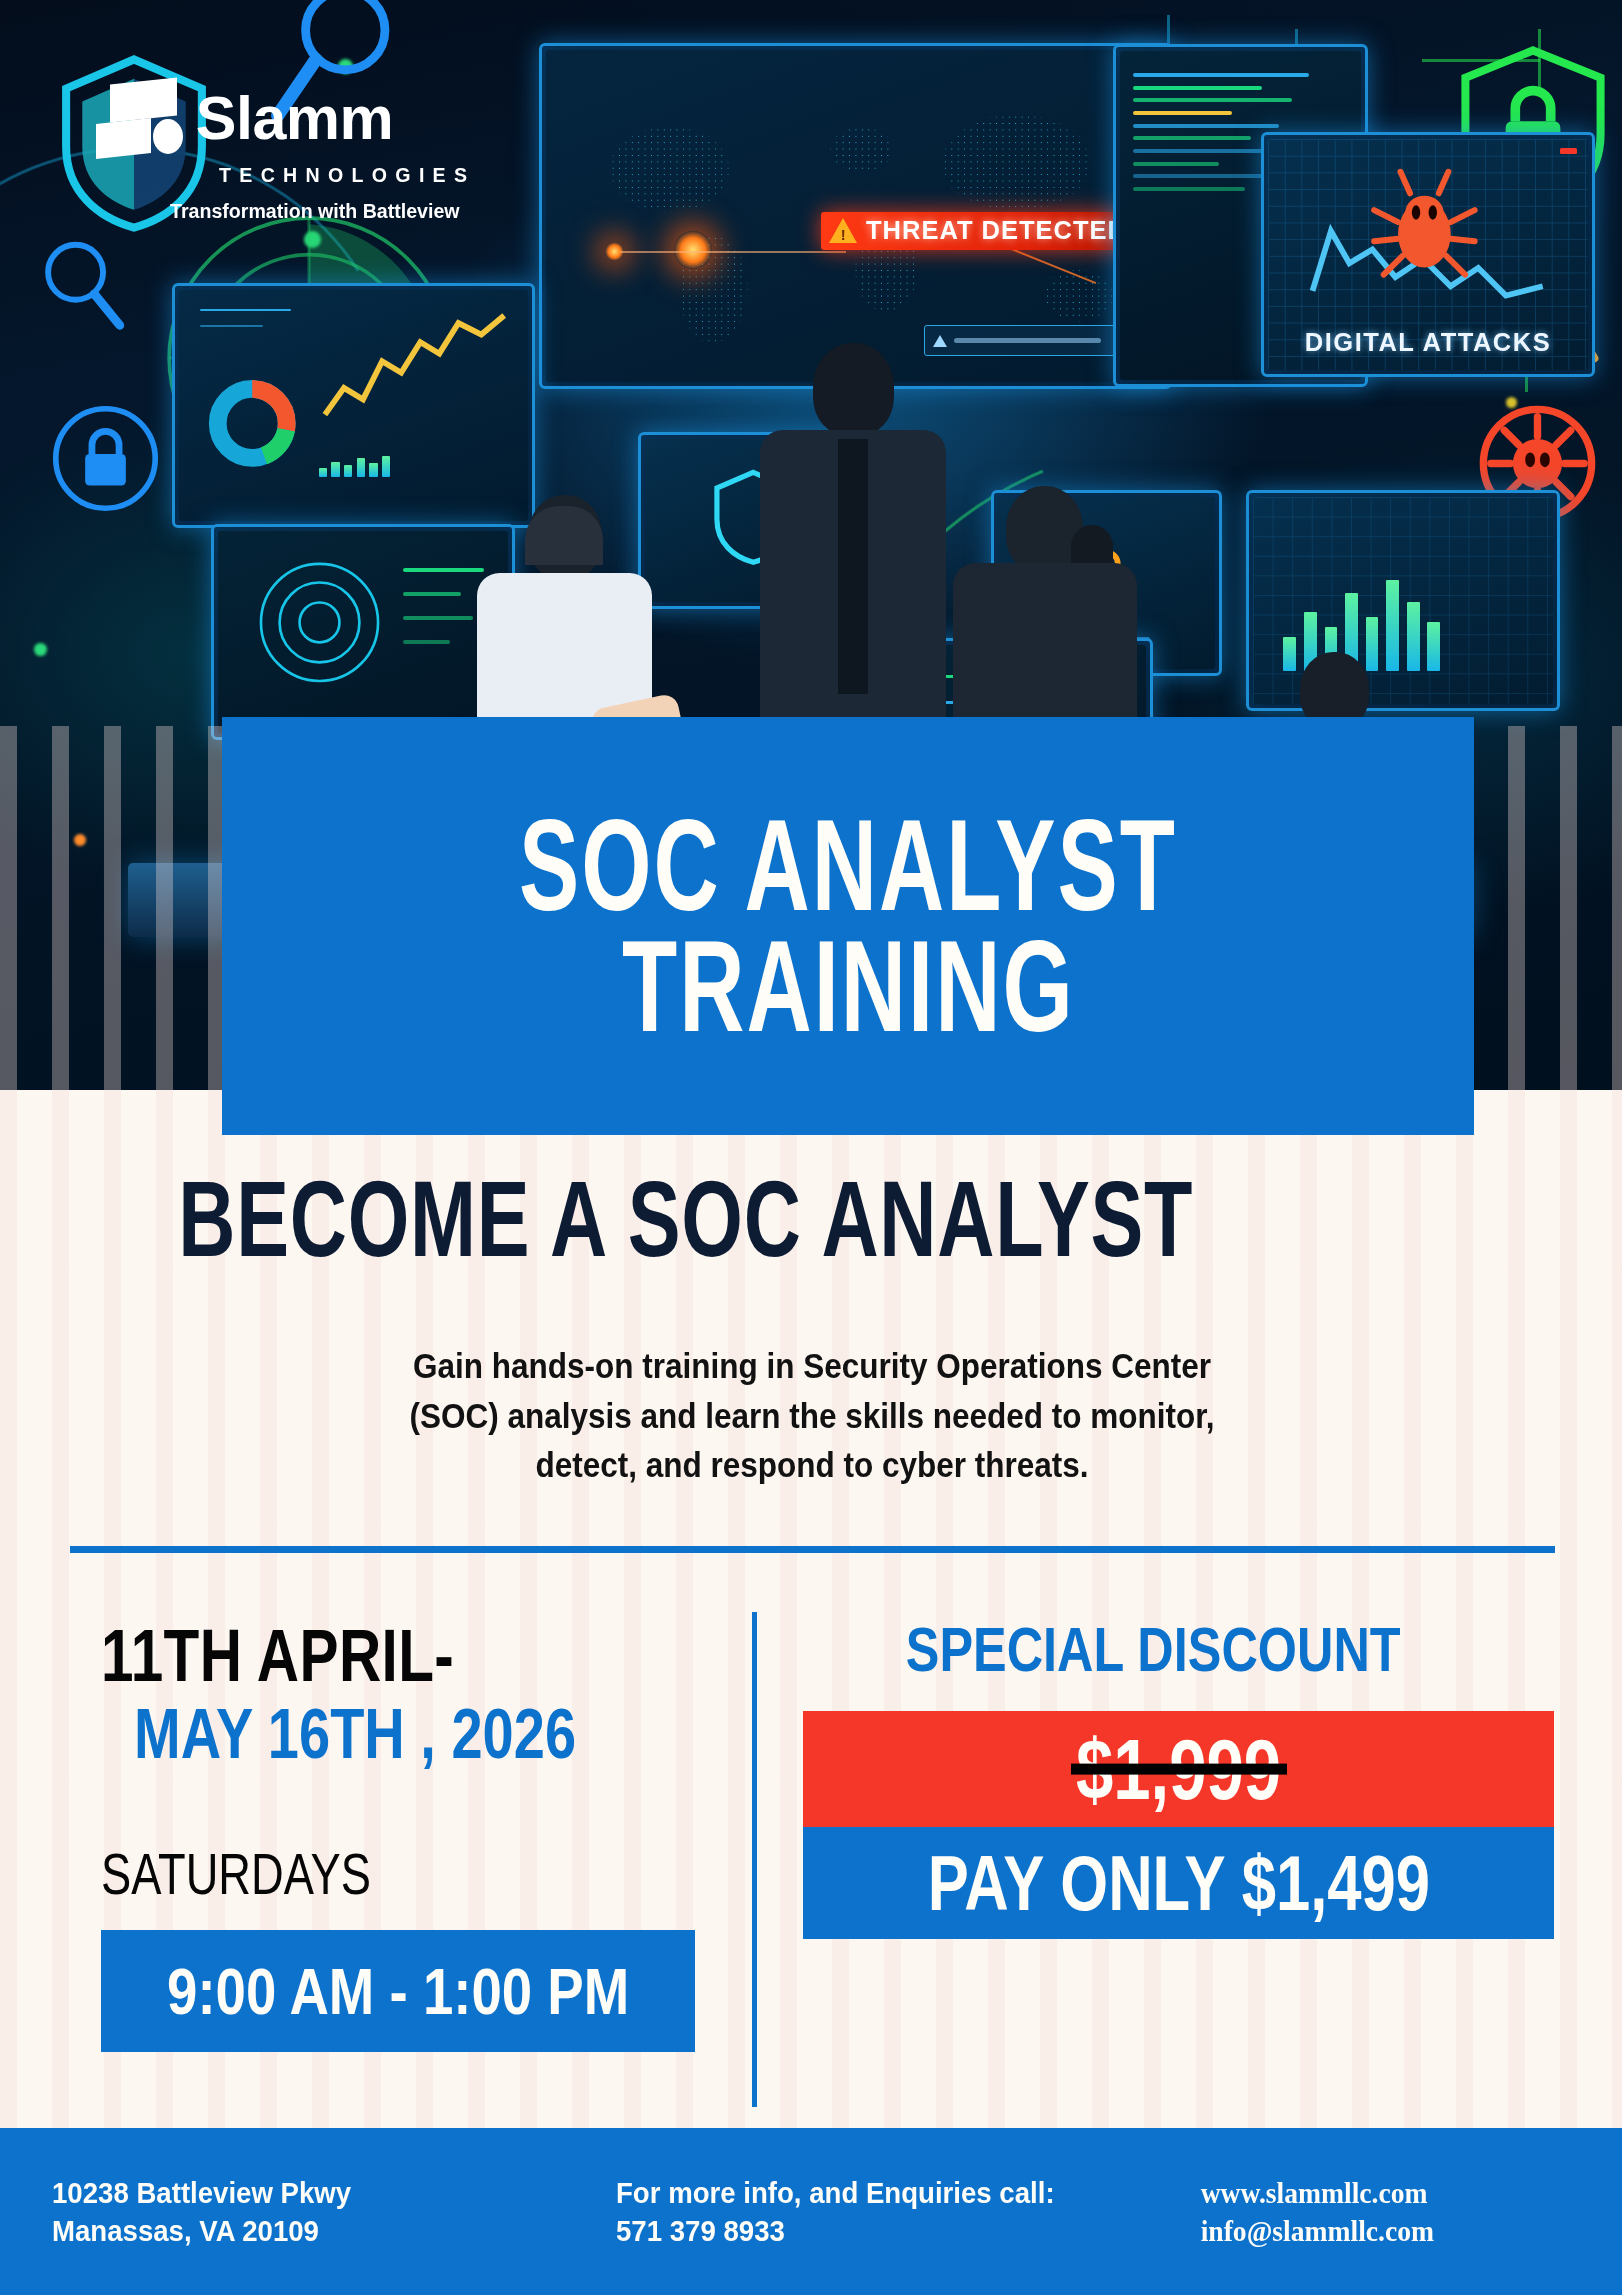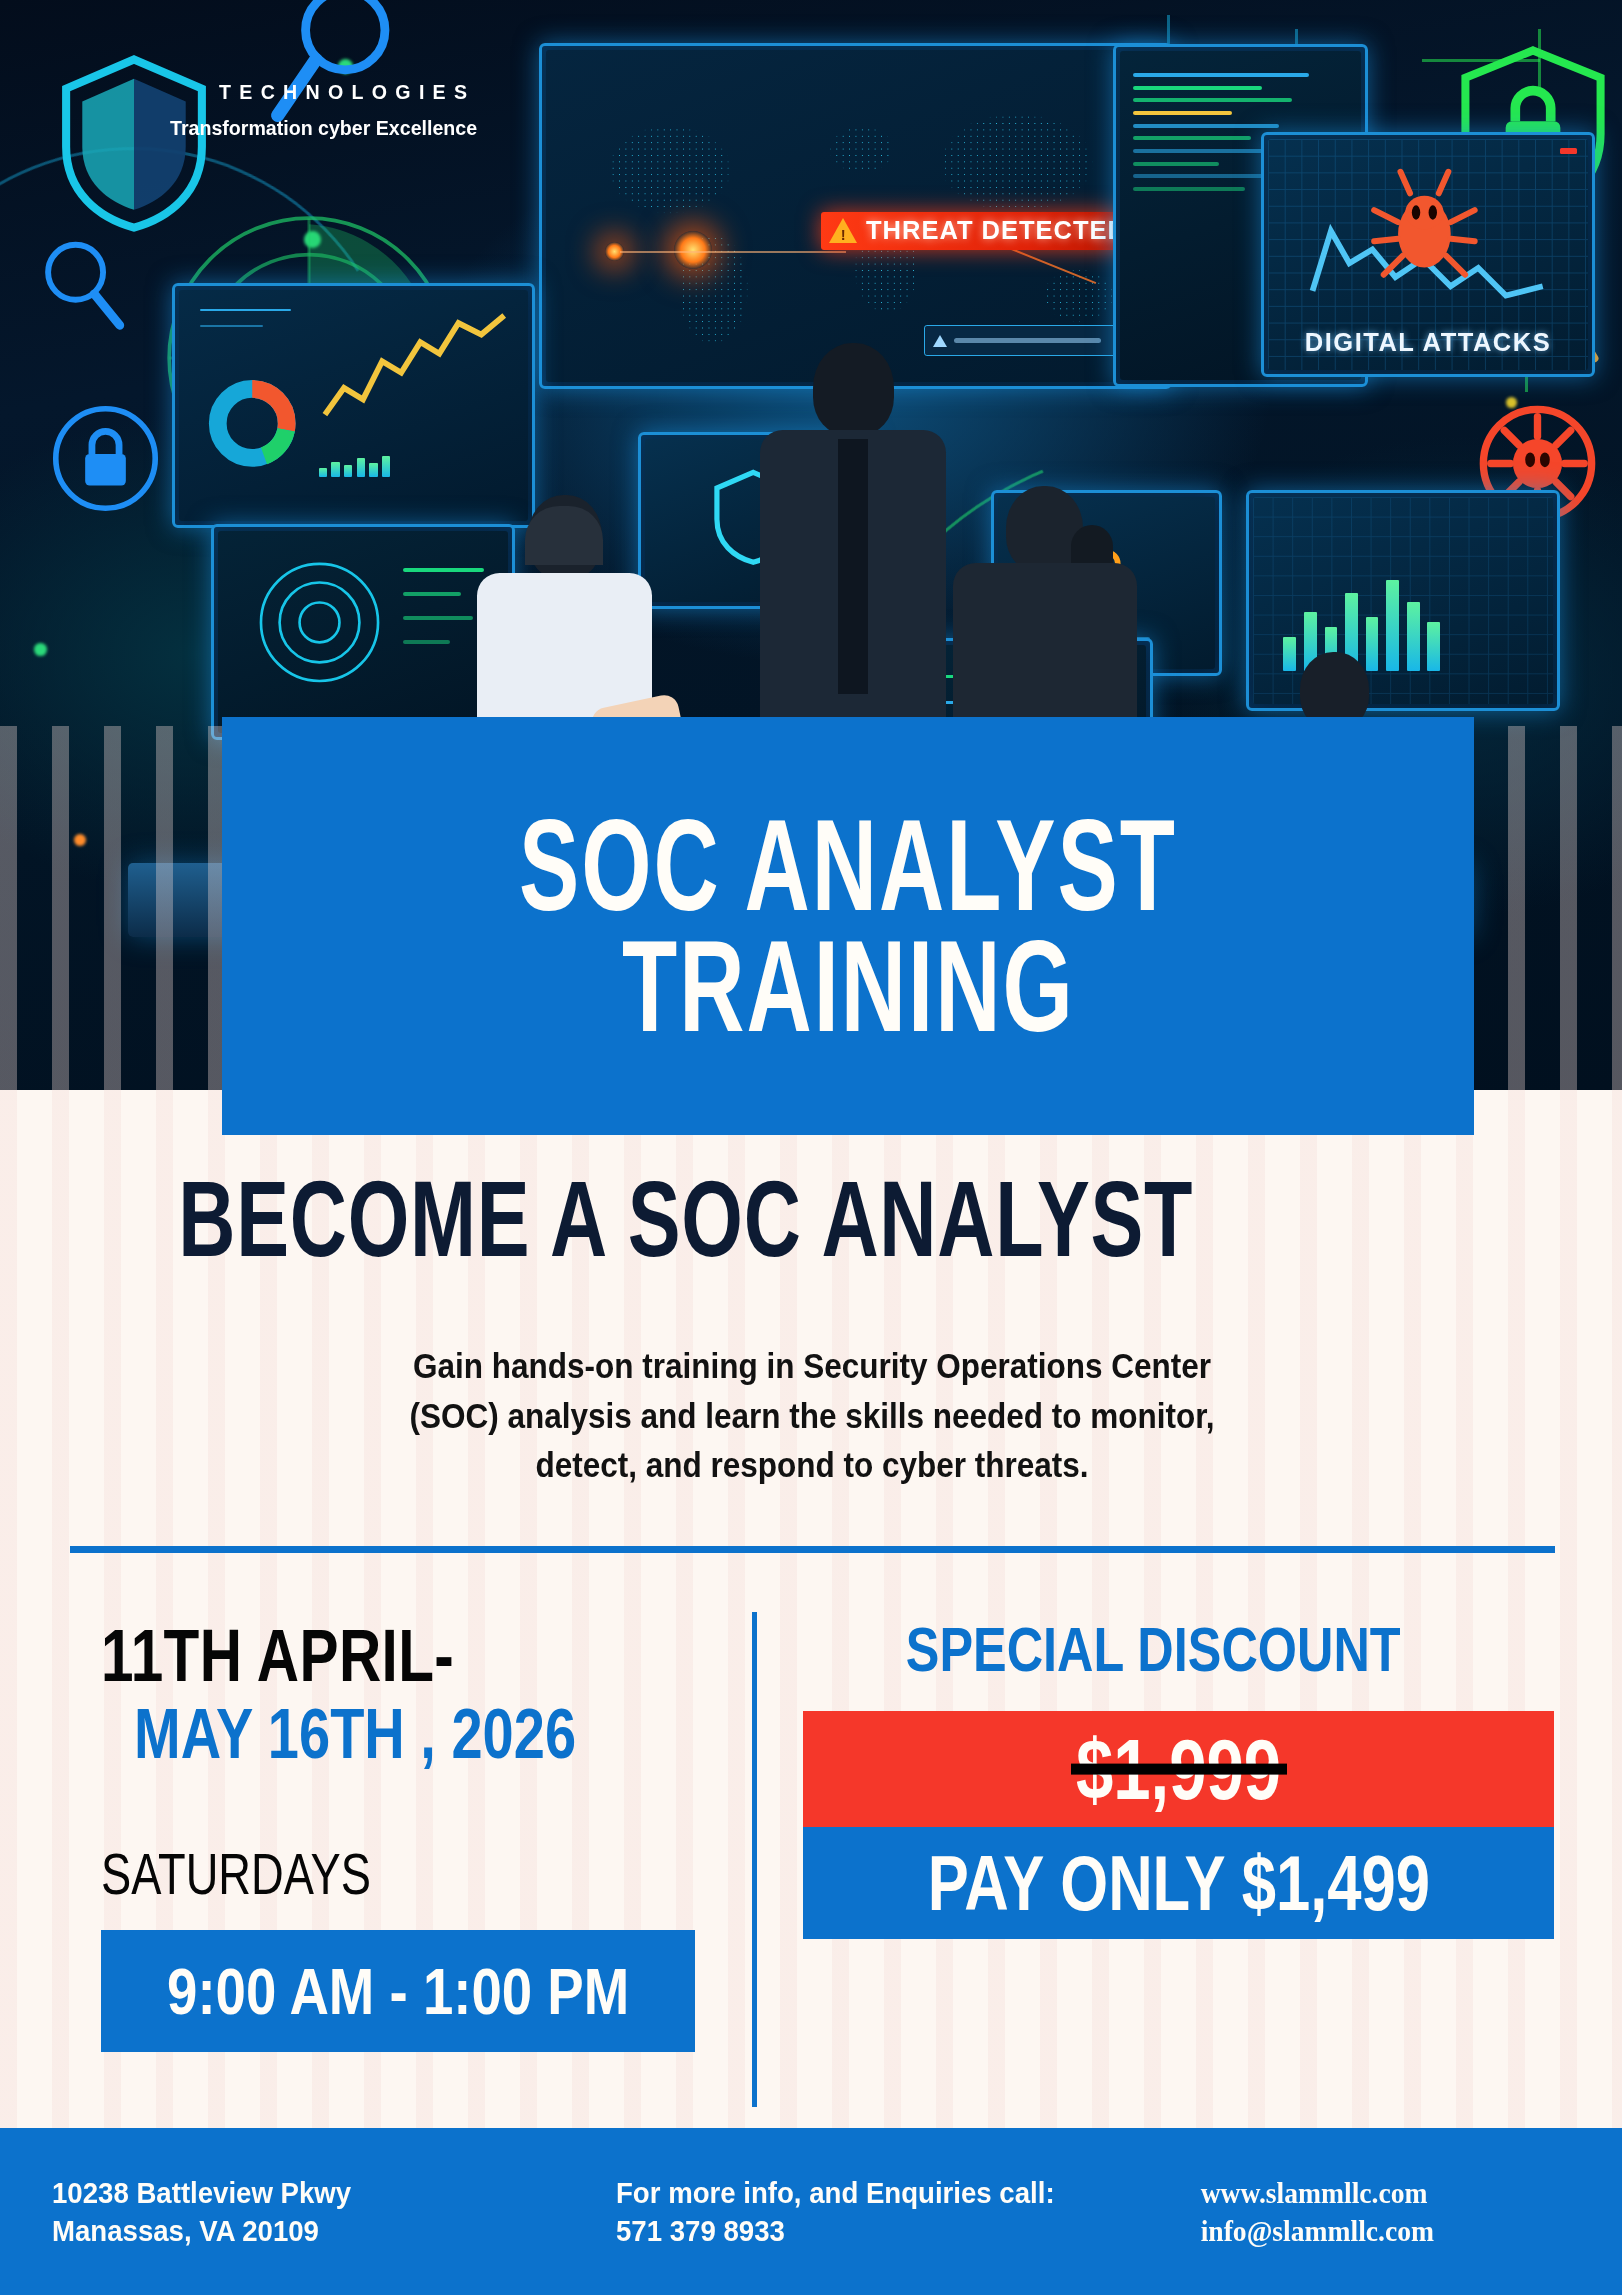--- a/index.html
+++ b/index.html
@@ -447,22 +447,30 @@
     </div>
 
     <div class="person" style="left:1246px;top:652px;width:162px;height:245px;">
       <div class="phead" style="left:54px;top:0;width:69px;height:77px;background:#181f29;"></div>
       <div class="pbody" style="left:4.9px;top:73px;width:153px;height:196px;background:#1b2430;"></div>
     </div>
 
     <div style="position:absolute;left:422px;top:833px;width:177px;height:23.5px;background:#cfdbe8;border-radius:3.9px;transform:skewX(-14deg);"></div>
 
     <div class="logo">
+      <div class="logoRow">
+        <div class="logomark">
+          <div class="sq1"></div>
+            <div class="sq2"></div>
+            <div class="dot"></div>
+        </div>
+        <div class="logoname">Slamm</div>
+      </div>
       <div class="logosub">TECHNOLOGIES</div>
-      <div class="logotag">Transformation cyber Excellence</div>
+      <div class="logotag">Transformation with Battleview</div>
     </div>
   </div>
 
   <div class="stripes"></div>
 
   <div class="titlebanner">
     <div class="tl">SOC ANALYST</div>
     <div class="tl">TRAINING</div>
   </div>
 

